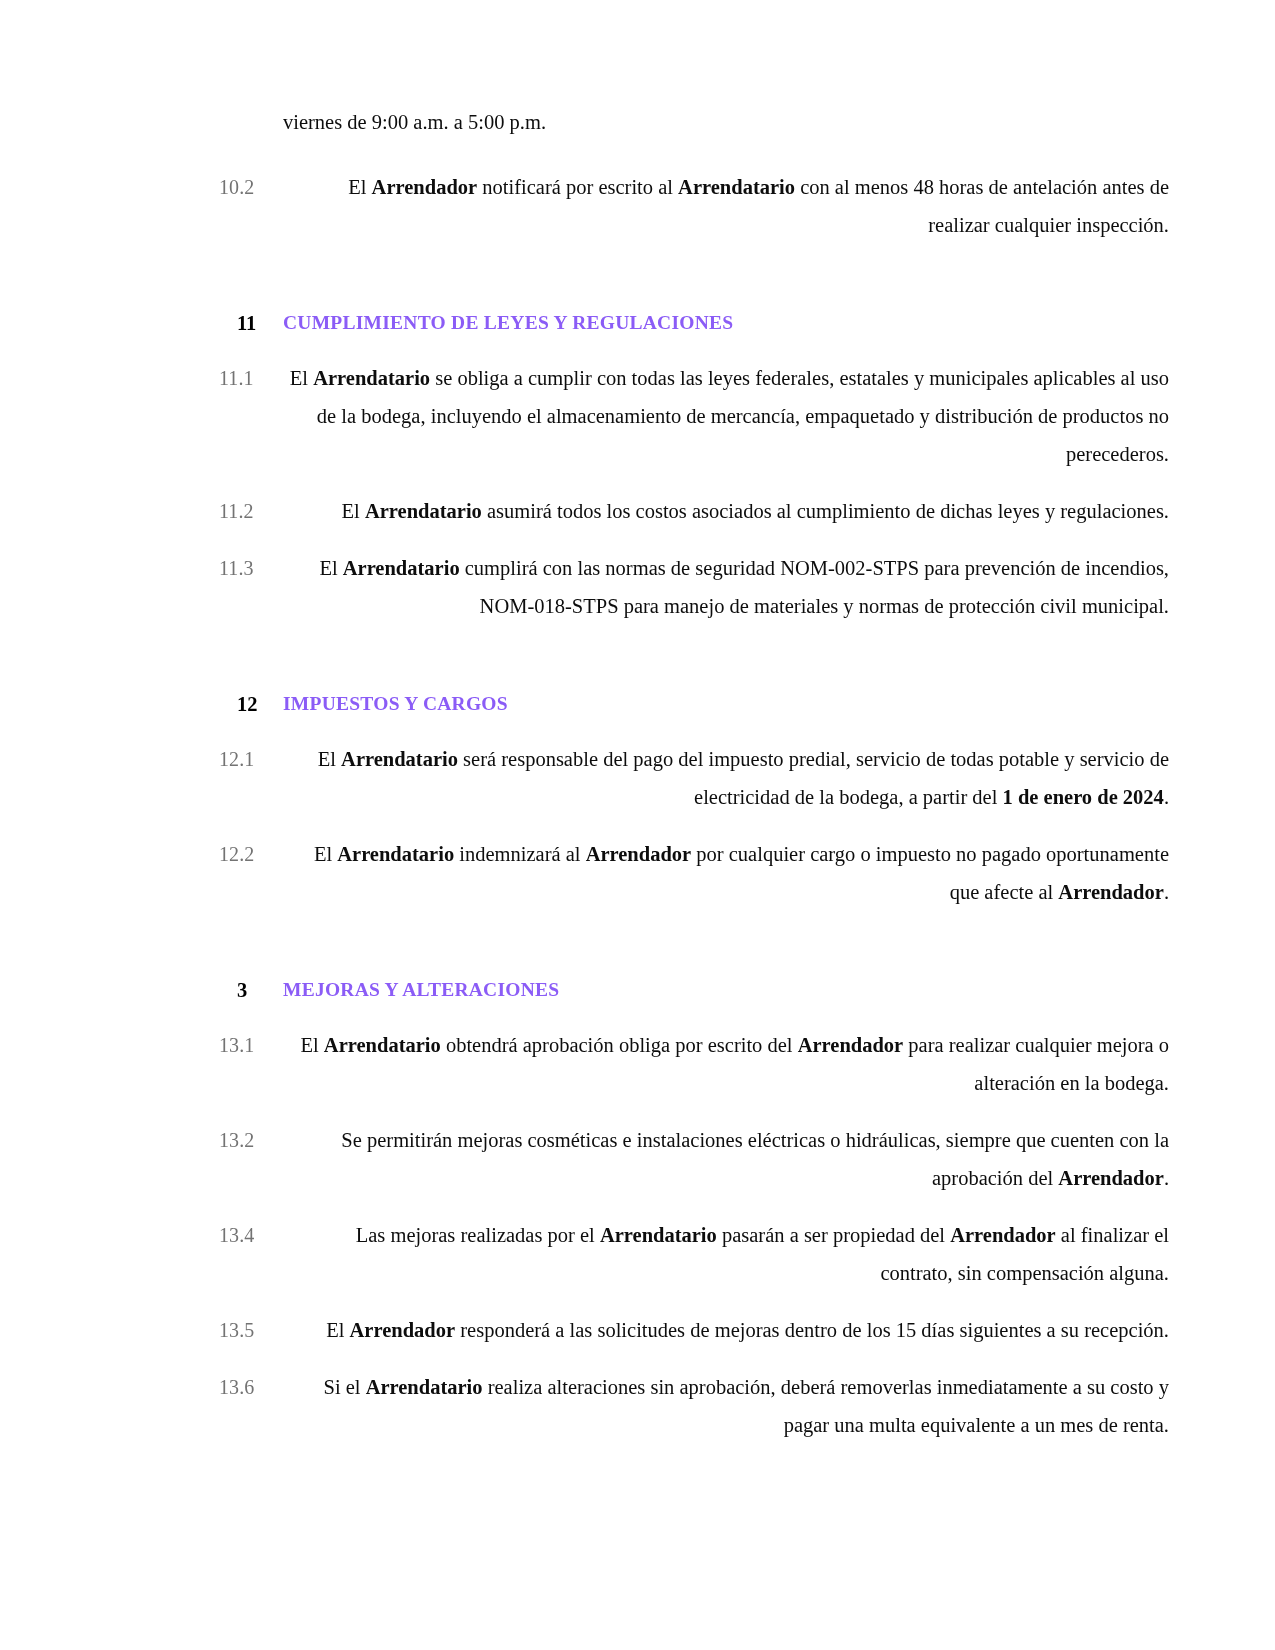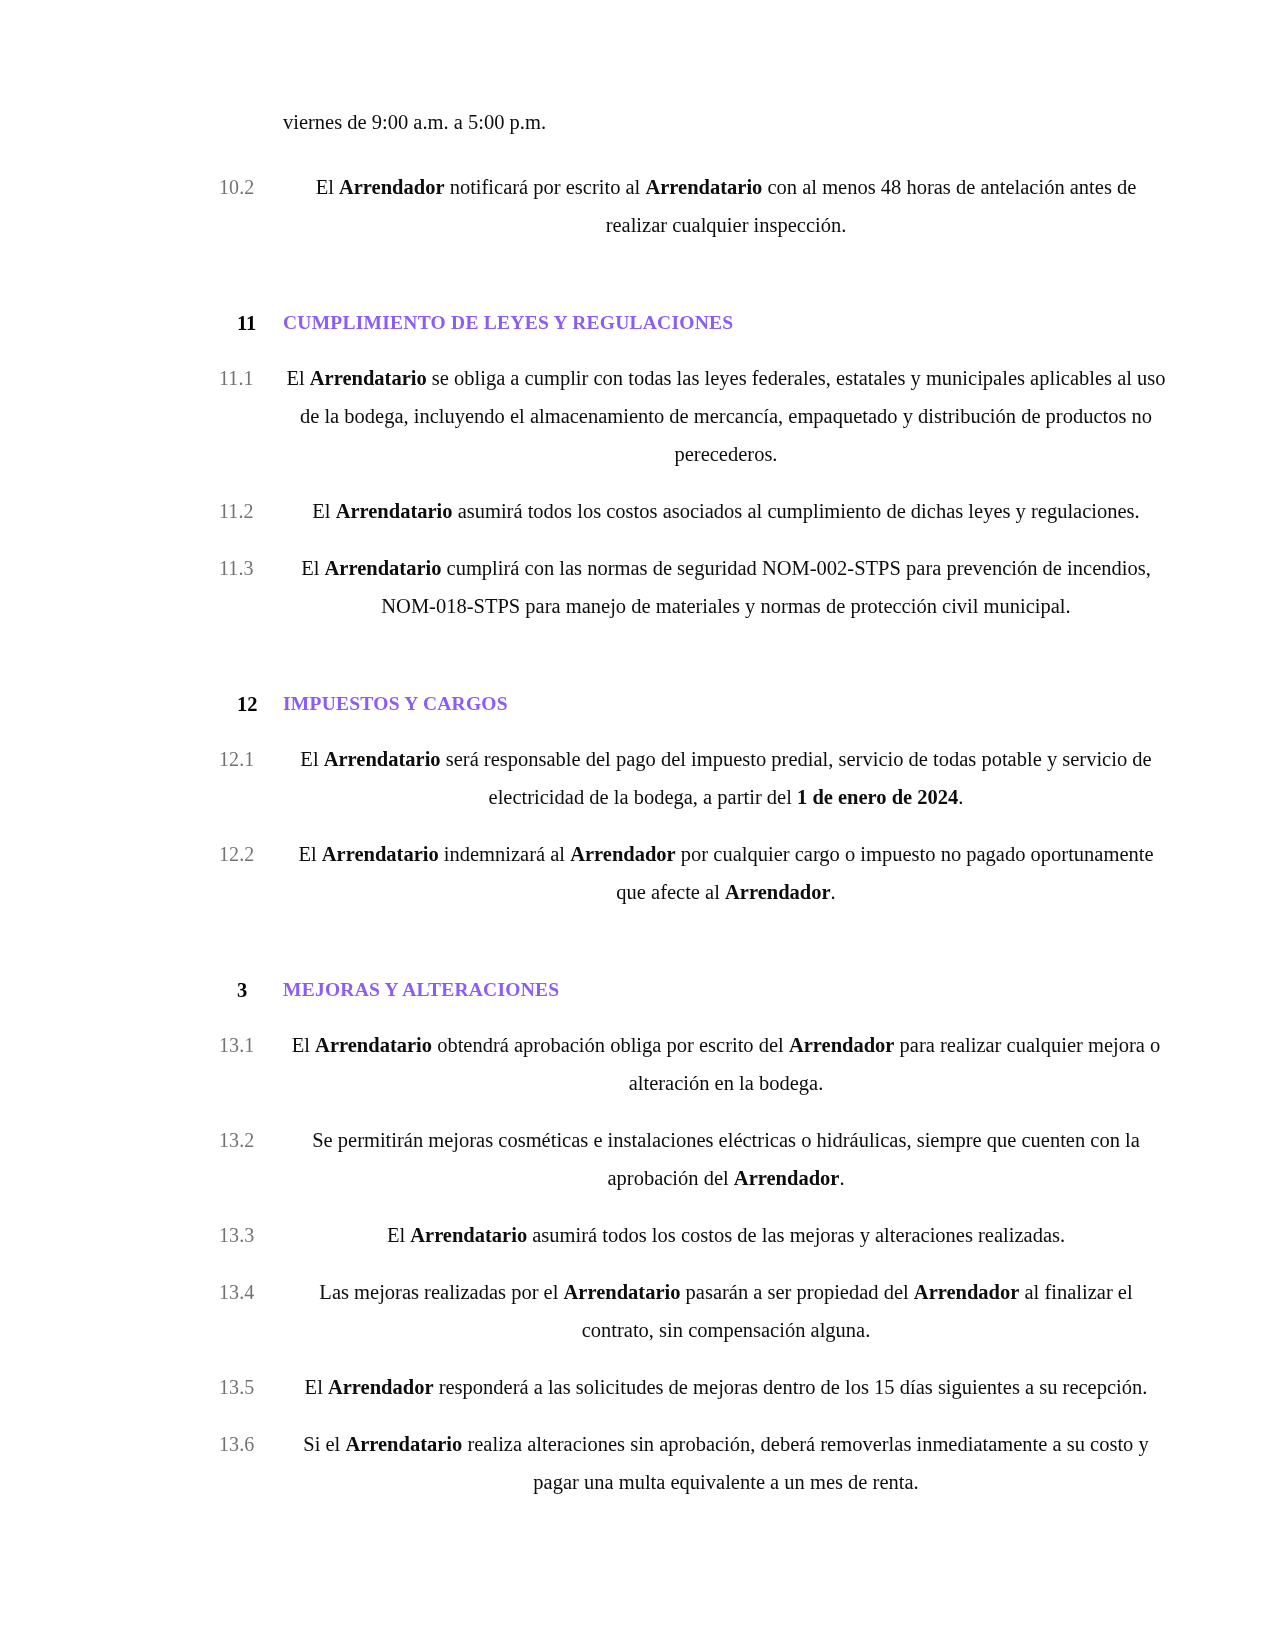--- a/index.html
+++ b/index.html
@@ -47,21 +47,21 @@
     font-size: 20px;
     line-height: 38px;
     text-align: left;
     letter-spacing: 0.1px;
     color: #737373;
   }
   .clause-body {
     flex: 1 1 auto;
     font-size: 20.5px;
     line-height: 38px;
-    text-align: center;
+    text-align: right;
     color: #0d0d0d;
     hyphens: none;
   }
   .clause-body b, .cont-line b {
     font-weight: bold;
   }
 
   
   .section-head {
     display: flex;
@@ -140,24 +140,20 @@
         </div>
         <div class="clause">
           <div class="clause-num">13.1</div>
           <div class="clause-body"><span>El </span><b>Arrendatario</b><span> obtendrá aprobación obliga por escrito del </span><b>Arrendador</b><span> para realizar cualquier mejora o alteración en la bodega.</span></div>
         </div>
         <div class="clause">
           <div class="clause-num">13.2</div>
           <div class="clause-body"><span>Se permitirán mejoras cosméticas e instalaciones eléctricas o hidráulicas, siempre que cuenten con la aprobación del </span><b>Arrendador</b><span>.</span></div>
         </div>
         <div class="clause">
-          <div class="clause-num">13.3</div>
-          <div class="clause-body"><span>El </span><b>Arrendatario</b><span> asumirá todos los costos de las mejoras y alteraciones realizadas.</span></div>
-        </div>
-        <div class="clause">
           <div class="clause-num">13.4</div>
           <div class="clause-body"><span>Las mejoras realizadas por el </span><b>Arrendatario</b><span> pasarán a ser propiedad del </span><b>Arrendador</b><span> al finalizar el contrato, sin compensación alguna.</span></div>
         </div>
         <div class="clause">
           <div class="clause-num">13.5</div>
           <div class="clause-body"><span>El </span><b>Arrendador</b><span> responderá a las solicitudes de mejoras dentro de los 15 días siguientes a su recepción.</span></div>
         </div>
         <div class="clause">
           <div class="clause-num">13.6</div>
           <div class="clause-body"><span>Si el </span><b>Arrendatario</b><span> realiza alteraciones sin aprobación, deberá removerlas inmediatamente a su costo y pagar una multa equivalente a un mes de renta.</span></div>

